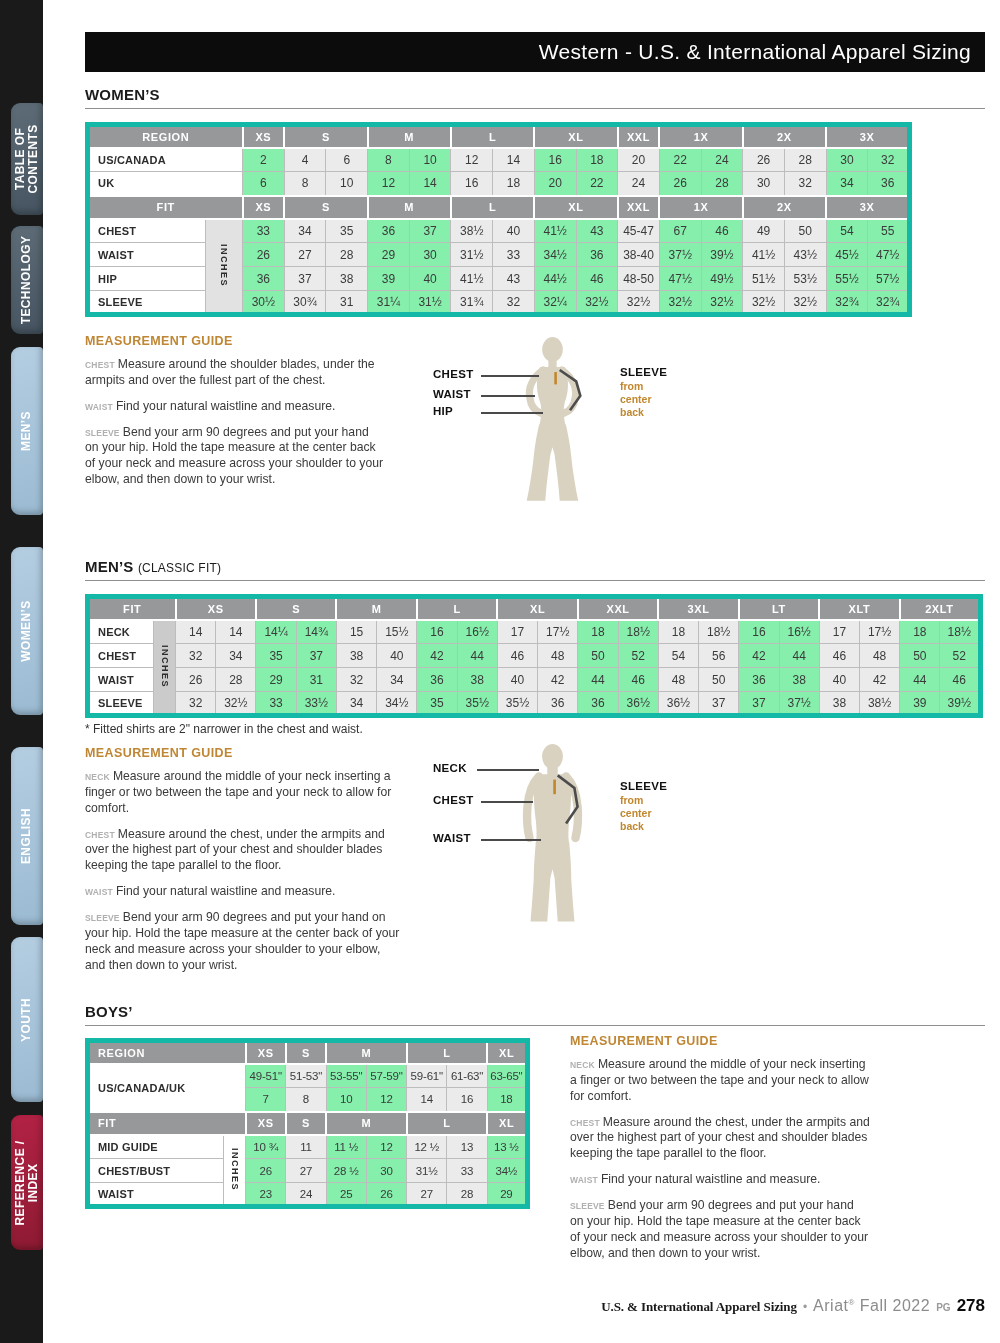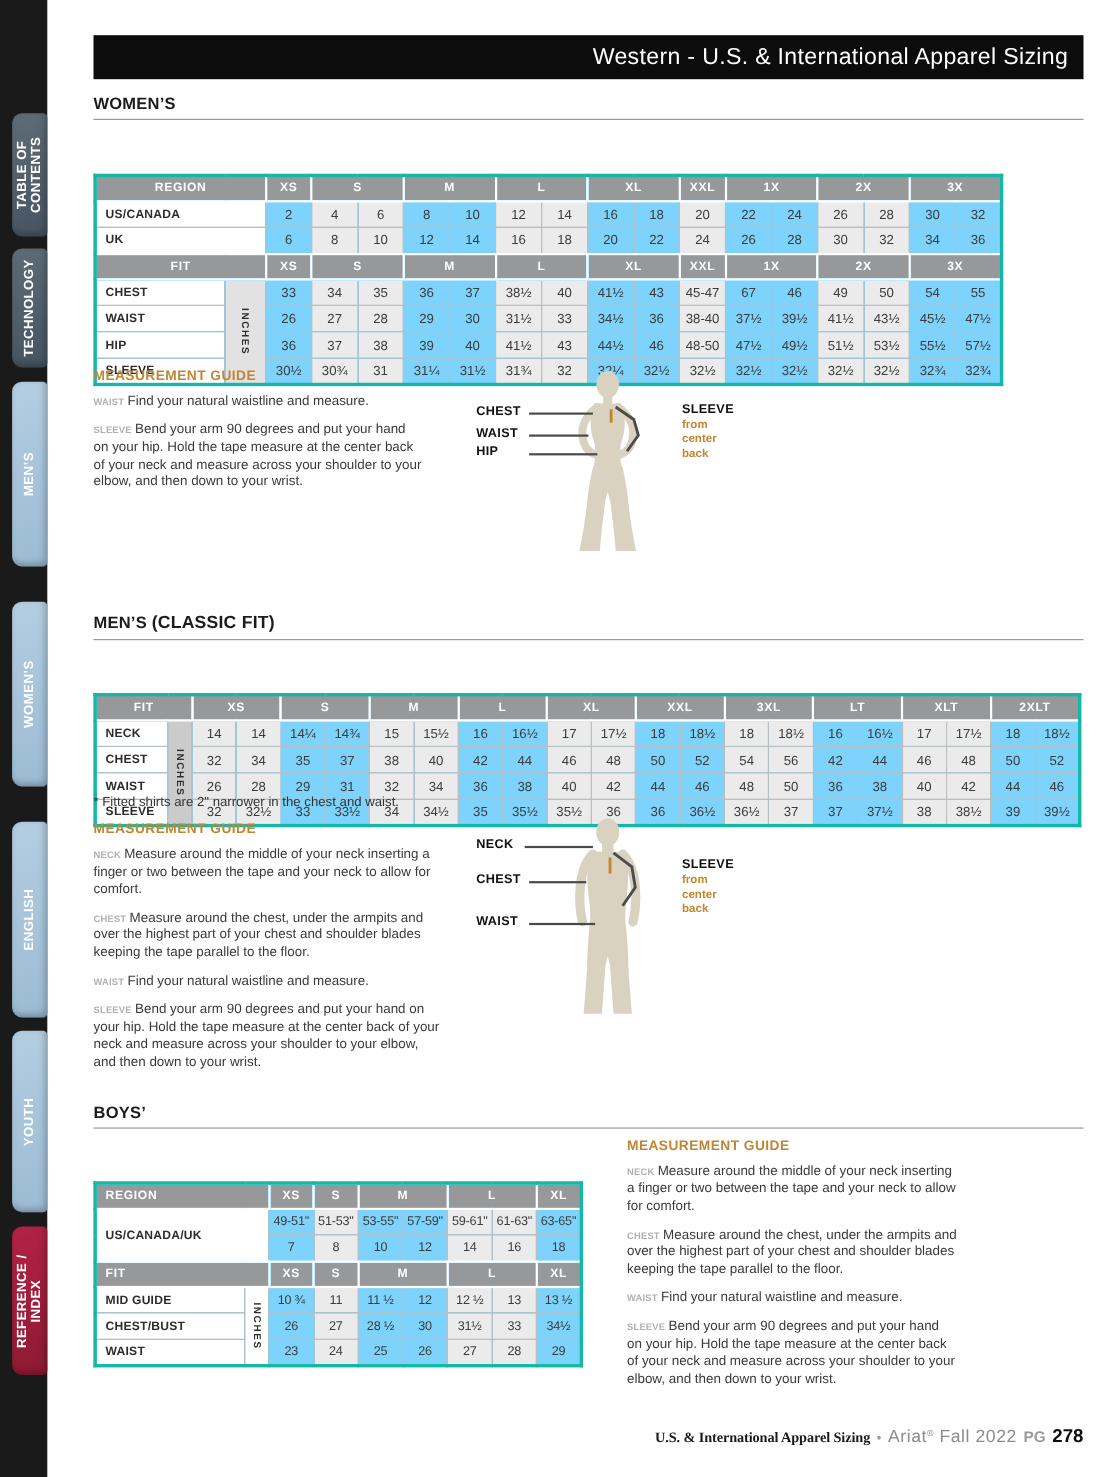--- a/index.html
+++ b/index.html
@@ -26,24 +26,24 @@
     position:absolute; left:85px; top:32px; width:900px; height:40px; background:#0c0c0c;
     color:#fff; text-align:right; line-height:40px; font-size:21px; font-weight:400;
     padding-right:14px; letter-spacing:.3px;
   }
 
   
   .section-heading {
     position:absolute; left:85px; width:900px; font-weight:bold; font-size:15px; color:#1b1b1b;
     letter-spacing:.2px; border-bottom:1px solid #8f8f8f; padding-bottom:5px;
   }
-  .section-heading .suffix { font-size:16px; font-weight:bold; }
+  .section-heading .suffix { font-size:12px; font-weight:normal; }
 
   
-  table.sizing { position:absolute; border-collapse:collapse; table-layout:fixed; border:3px solid #14b8a6; background:#7dd3fc;margin-top:36px; }
+  table.sizing { position:absolute; border-collapse:collapse; table-layout:fixed; border:5px solid #14b8a6; background:#86efac; }
   .sizing th, .sizing td {
     border:1px solid #bdbdbd; height:24px; font-size:12px; color:#3b3b3b;
     text-align:center; padding:0; font-weight:normal; overflow:hidden;
   }
   .sizing .gh {
     background:#97989a; color:#fff; font-weight:bold; font-size:11px;
     border:2px solid #fff; letter-spacing:.6px; height:23px;
   }
   .sizing .rowlabel {
     text-align:left; padding-left:8px; font-weight:bold; font-size:11px;
@@ -74,21 +74,21 @@
   .sleeve-block { position:absolute; }
   .sleeve-title { font-weight:bold; font-size:11.5px; color:#101010; letter-spacing:.3px; }
   .sleeve-note { font-weight:bold; font-size:10.5px; color:#c1872e; white-space:pre-line; line-height:1.25; margin-top:2px; }
 
   
   .footer { position:absolute; right:15px; top:1296px; display:flex; align-items:baseline; gap:6px; }
   .f-label { font-weight:bold; font-size:13px; color:#1a1a1a; letter-spacing:-.1px;font-family:Liberation Serif, serif; }
   .f-bullet { color:#9a9a9a; font-size:12px; }
   .f-brand { color:#8c8c8c; font-size:16px; letter-spacing:.5px; }
   .f-brand sup { font-size:8px; }
-  .f-pg { color:#9a9a9a; font-size:14px; font-weight:bold; }
+  .f-pg { color:#9a9a9a; font-size:10px; font-weight:bold; }
   .f-page { color:#0c0c0c; font-size:17px; font-weight:bold; }
 </style>
 </head>
 <body>
 
 <div class="rail"></div>
 
 <div class="tab slate" style="top:103px;height:112px;">
   <div class="tab-inner">TABLE OF
 CONTENTS</div>
@@ -280,20 +280,21 @@
         <td class="sh">32½</td>
         <td class="sh">32½</td>
         <td>32¾</td>
         <td>32¾</td>
       </tr>
 </tbody>
   </table>
 
 <div class="guide" style="left:85px;top:334px;">
   <h3>MEASUREMENT GUIDE</h3>
+  <p><span class="term">CHEST</span><span>Measure around the shoulder blades, under the armpits and over the fullest part of the chest.</span></p>
   <p><span class="term">WAIST</span><span>Find your natural waistline and measure.</span></p>
   <p><span class="term">SLEEVE</span><span>Bend your arm 90 degrees and put your hand on your hip. Hold the tape measure at the center back of your neck and measure across your shoulder to your elbow, and then down to your wrist.</span></p>
 </div>
 
 <div class="figure" style="left:425px;top:336px;height:175px;">
   <svg style="position:absolute;left:70px;top:0;" width="115" height="170" viewBox="0 0 110 165">
     <g fill="#d9d2c0">
       <ellipse cx="55" cy="13" rx="10" ry="12"></ellipse>
       <rect x="51" y="22" width="8" height="9"></rect>
       <path d="M43,30 L67,30 C72,44 70,56 67,64 C65,72 66,80 68,88 L42,88 C44,80 45,72 43,64 C40,56 38,44 43,30 Z"></path>

